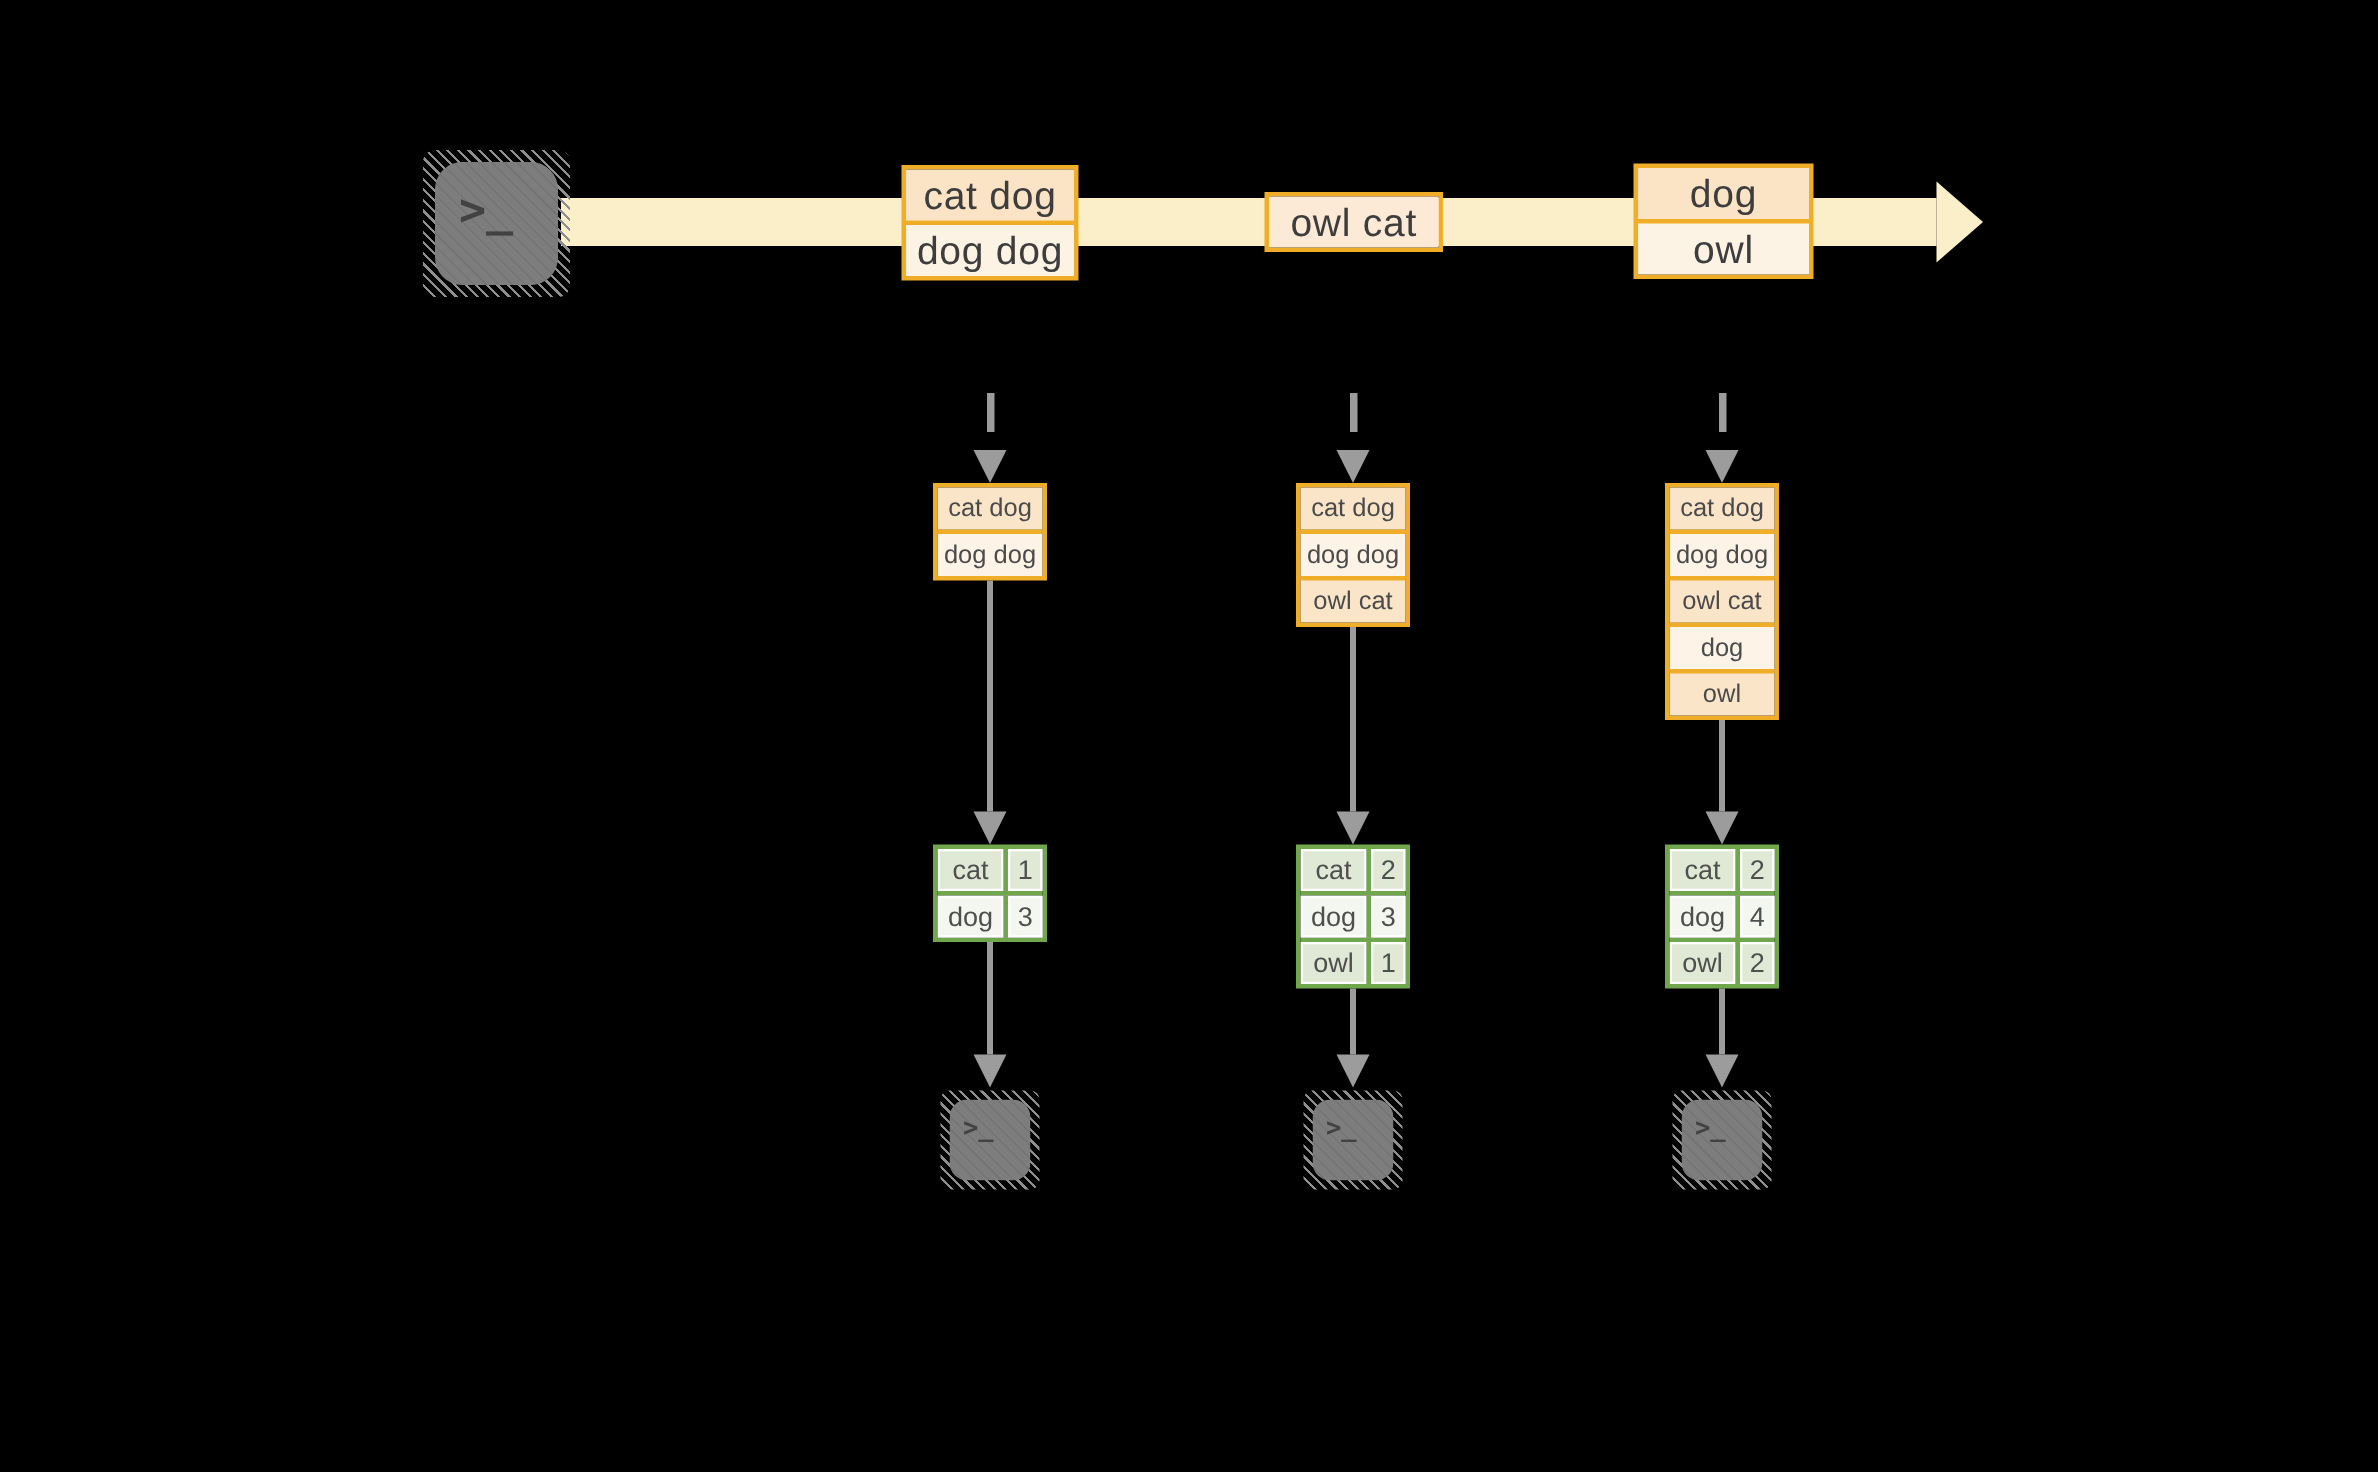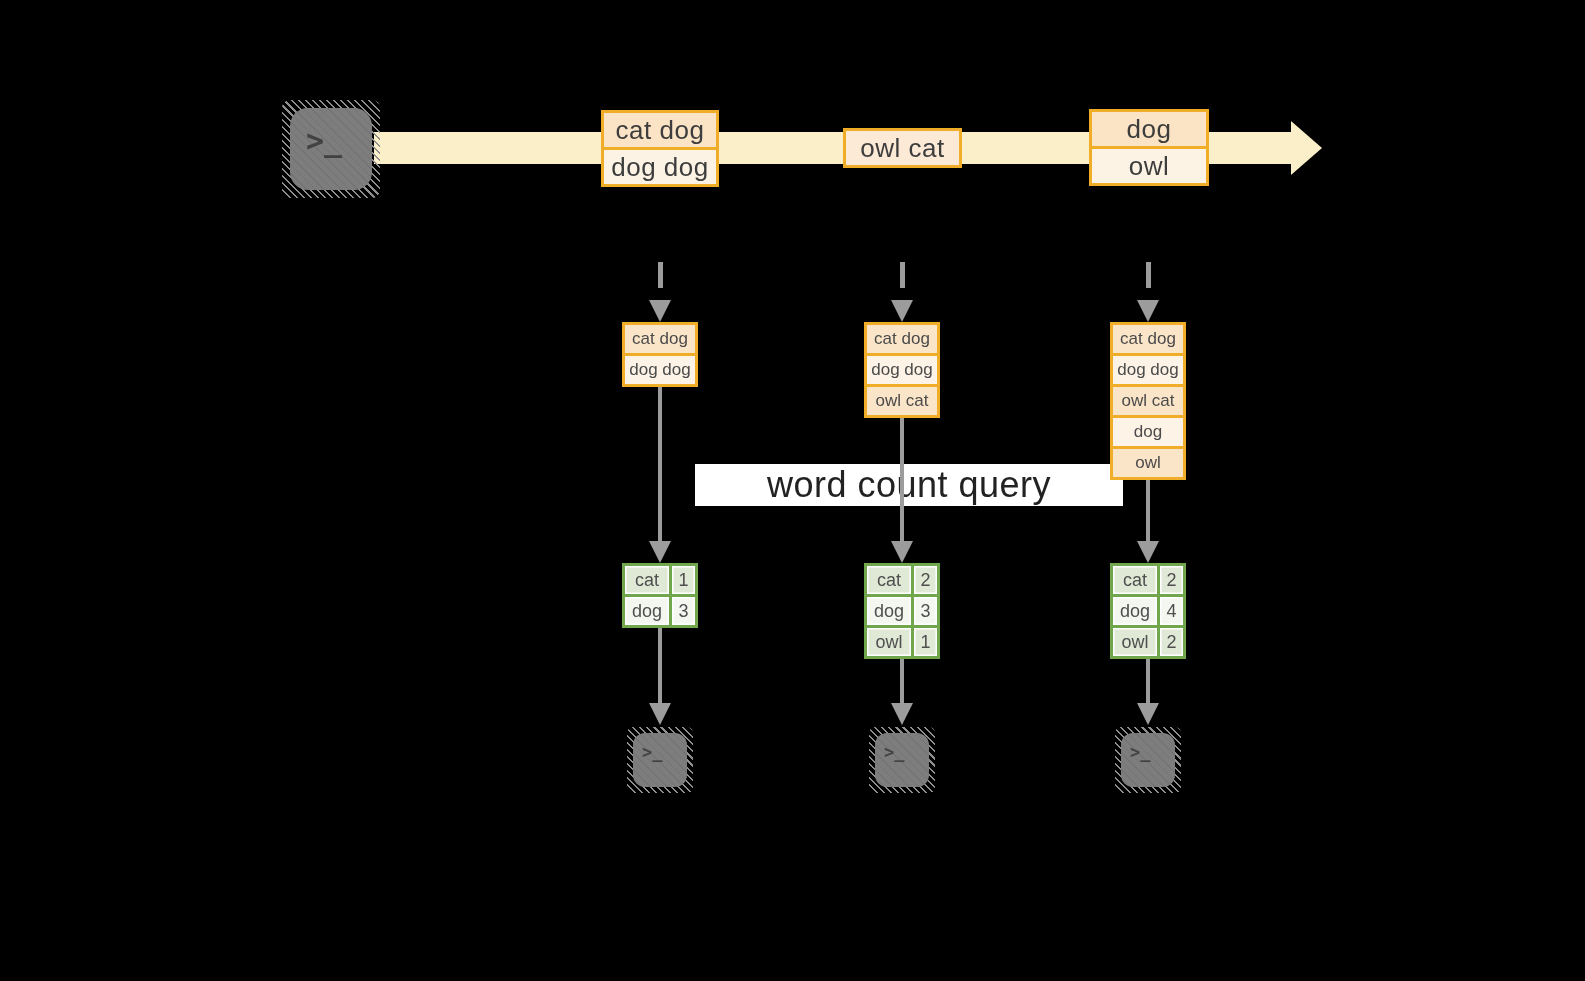--- a/index.html
+++ b/index.html
@@ -54,23 +54,20 @@
 
   <div class="sketch" style="left:282px; top:100px; width:98px; height:98px; border-radius:8px;">
     <div class="face" style="inset: 8px; border-radius: 18px; background-color: rgb(125, 125, 125);">
       <div class="glyph" style="font-size:30px; padding:18px 0 0 16px;">&gt;_</div>
     </div>
   </div>
 
   <div class="stream-band" style="left: 374px; top: 132px; width: 917px; height: 32px; background: rgb(251, 239, 202);"></div>
   <div class="stream-head" style="left: 1291px; top: 121px; border-left: 31px solid rgb(251, 239, 202);"></div>
 
-  <div class="query-band" style="left: 695px; top: 464px; width: 428px; height: 42px; background: rgb(255, 255, 255);">
-    <span>word count query</span>
-  </div>
 
 <div class="batch" style="left: 601px; top: 110px; width: 118px; border-color: rgb(240, 173, 39);">
       <div class="batch-row" style="height: 34px; background: rgb(251, 227, 197); border-top: none;">cat dog</div>
       <div class="batch-row" style="height: 34px; background: rgb(253, 243, 228); border-top: 3px solid rgb(240, 173, 39);">dog dog</div>
     </div>
     <div class="batch" style="left: 843px; top: 128px; width: 119px; border-color: rgb(240, 173, 39);">
       <div class="batch-row" style="height: 34px; background: rgb(252, 234, 214); border-top: none;">owl cat</div>
     </div>
     <div class="batch" style="left: 1089px; top: 109px; width: 120px; border-color: rgb(240, 173, 39);">
       <div class="batch-row" style="height: 34px; background: rgb(251, 227, 197); border-top: none;">dog</div>

